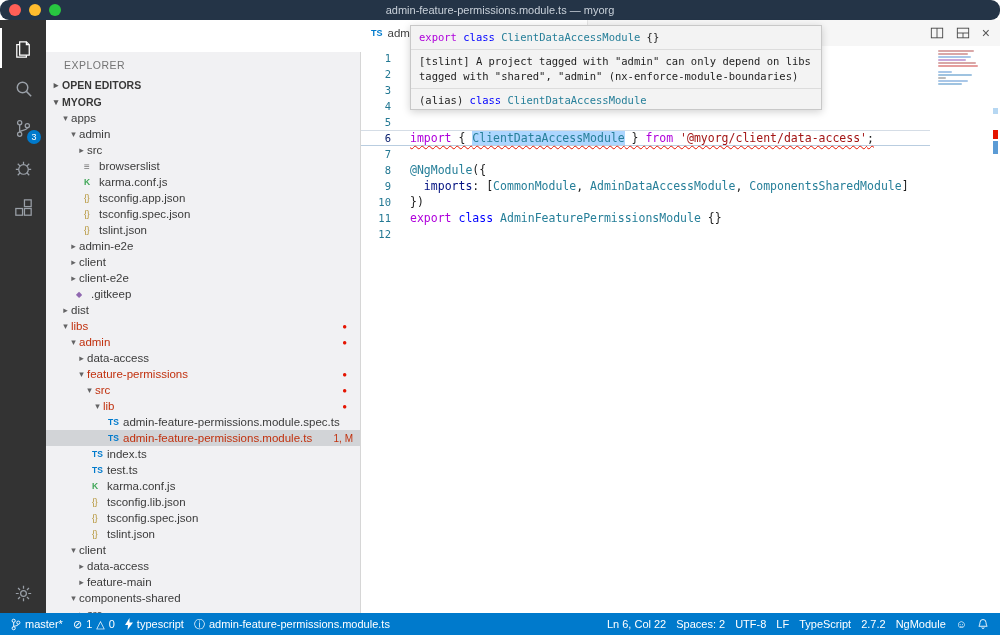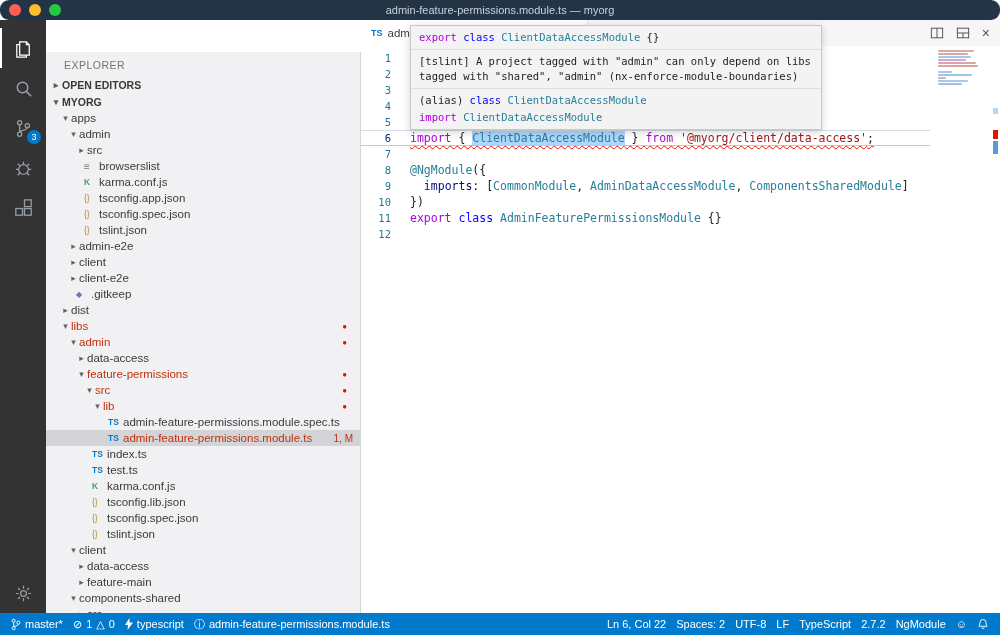--- a/index.html
+++ b/index.html
@@ -404,21 +404,20 @@
       <div id="ruler">
           <div class="ruler-mark" style="top: 62px; height: 6px; background: rgb(182, 215, 242);"></div>
           <div class="ruler-mark" style="top: 84px; height: 9px; background: rgb(229, 20, 0);"></div>
           <div class="ruler-mark" style="top: 95px; height: 13px; background: rgb(91, 155, 213);"></div>
         </div>
 
       <div id="hover">
         <div class="hv-row" id="hv-sig"><span class="tok tok-kw">export </span><span class="tok tok-st">class </span><span class="tok tok-cl">ClientDataAccessModule </span><span class="tok tok-pl">{}</span></div>
         <div class="hv-row hv-msg">[tslint] A project tagged with "admin" can only depend on libs tagged with "shared", "admin" (nx-enforce-module-boundaries)</div>
         <div class="hv-row" id="hv-alias"><span class="tok tok-pl">(alias) </span><span class="tok tok-st">class </span><span class="tok tok-cl">ClientDataAccessModule</span></div>
-        <div class="hv-row" id="hv-import"><span class="tok tok-kw">import </span><span class="tok tok-cl">ClientDataAccessModule</span></div>
       </div>
     </div>
   </div>
 
   <div id="statusbar">
     <div id="sb-left">
         <span class="sb-item">
           <span class="sb-ico">
             <svg width="10" height="13" viewBox="0 0 10 14" fill="none" stroke="#fff" stroke-width="1">
               <circle cx="2.5" cy="3" r="1.7"></circle>

